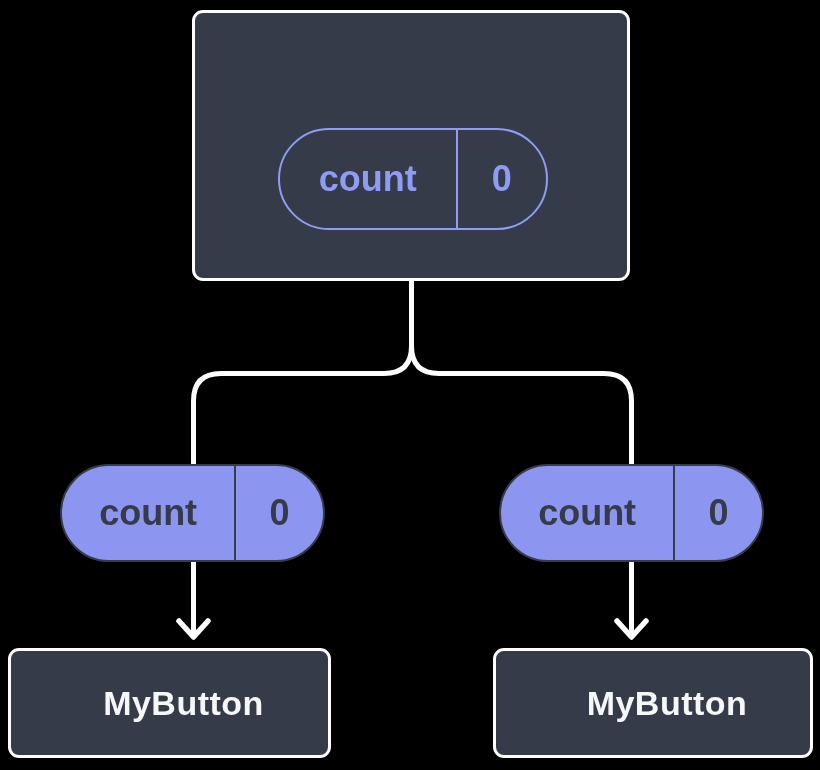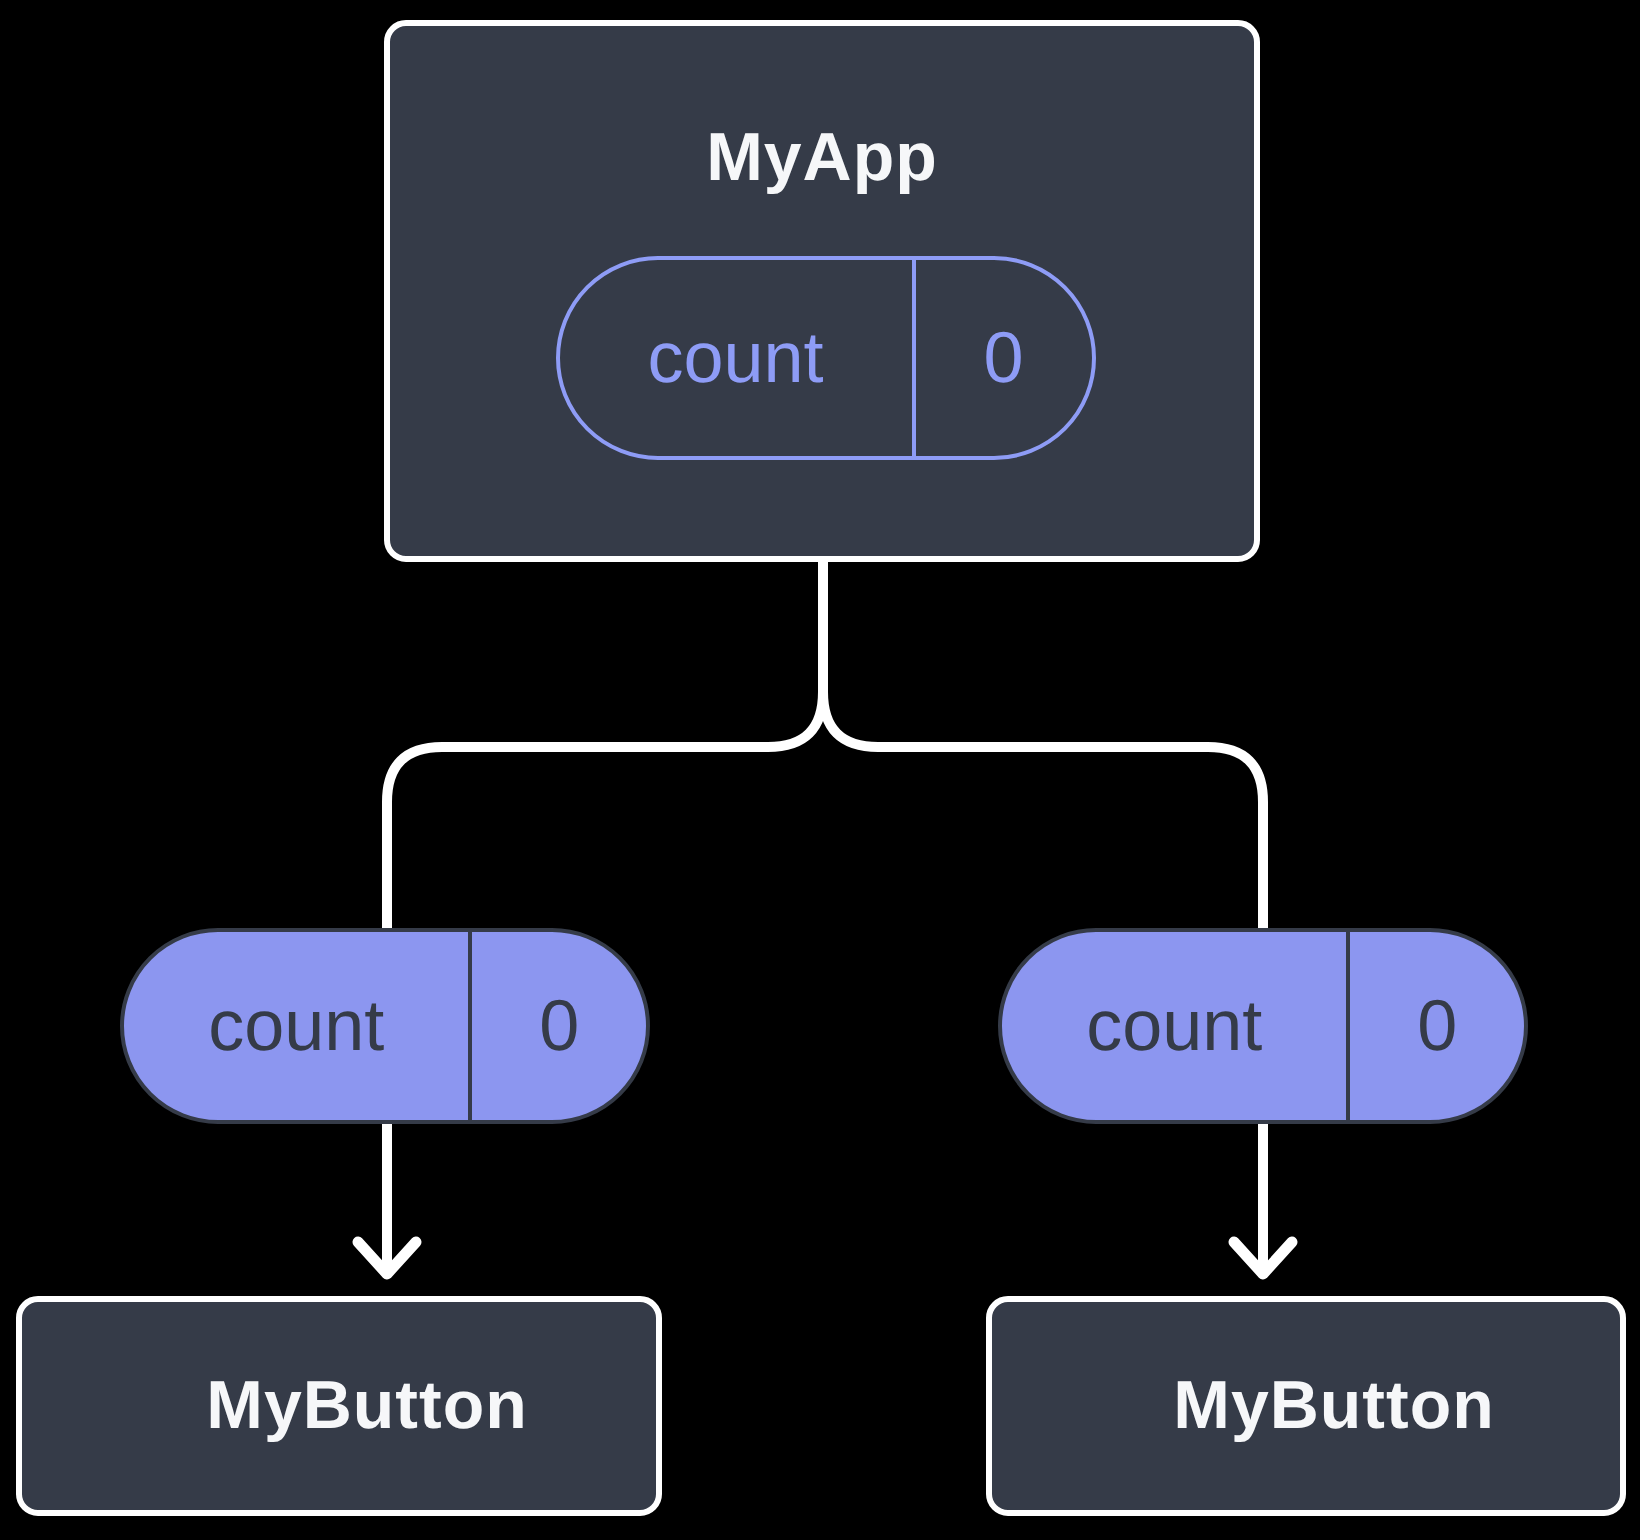--- a/index.html
+++ b/index.html
@@ -62,21 +62,21 @@
   }
   .node-leaf-left  { left: 8px;   top: 648px; width: 323px; height: 110px; }
   .node-leaf-right { left: 493px; top: 648px; width: 320px; height: 110px; }
 
   .pill {
     position: absolute;
     box-sizing: border-box;
     display: flex;
     align-items: stretch;
     font-size: 36px;
-    font-weight: 400;
+    font-weight: 700;
   }
   .pill .cell {
     display: flex;
     align-items: center;
     justify-content: center;
   }
   .pill .cell-name {
     flex: 0 0 66%;
   }
   .pill .cell-value {
@@ -117,21 +117,20 @@
     <g fill="none" stroke="#ffffff" stroke-width="5">
       <path d="M411.5 279 L411.5 348"></path>
       <path d="M411.5 346 Q411.5 373.5 384 373.5 L221 373.5 Q193.5 373.5 193.5 401 L193.5 634"></path>
       <path d="M411.5 346 Q411.5 373.5 439 373.5 L604 373.5 Q631.5 373.5 631.5 401 L631.5 634"></path>
       <path stroke-width="5.5" stroke-linecap="round" stroke-linejoin="round" d="M179 621 L193.5 637 L208 621"></path>
       <path stroke-width="5.5" stroke-linecap="round" stroke-linejoin="round" d="M617 621 L631.5 637 L646 621"></path>
     </g>
   </svg>
 
   <div class="node node-root">
-    <div class="node-title">MyApp</div>
     <div class="pill pill-state">
       <div class="cell cell-name">count</div>
       <div class="cell cell-value">0</div>
     </div>
   </div>
 
   <div class="pill pill-prop pill-prop-left">
     <div class="cell cell-name">count</div>
     <div class="cell cell-value">0</div>
   </div>

